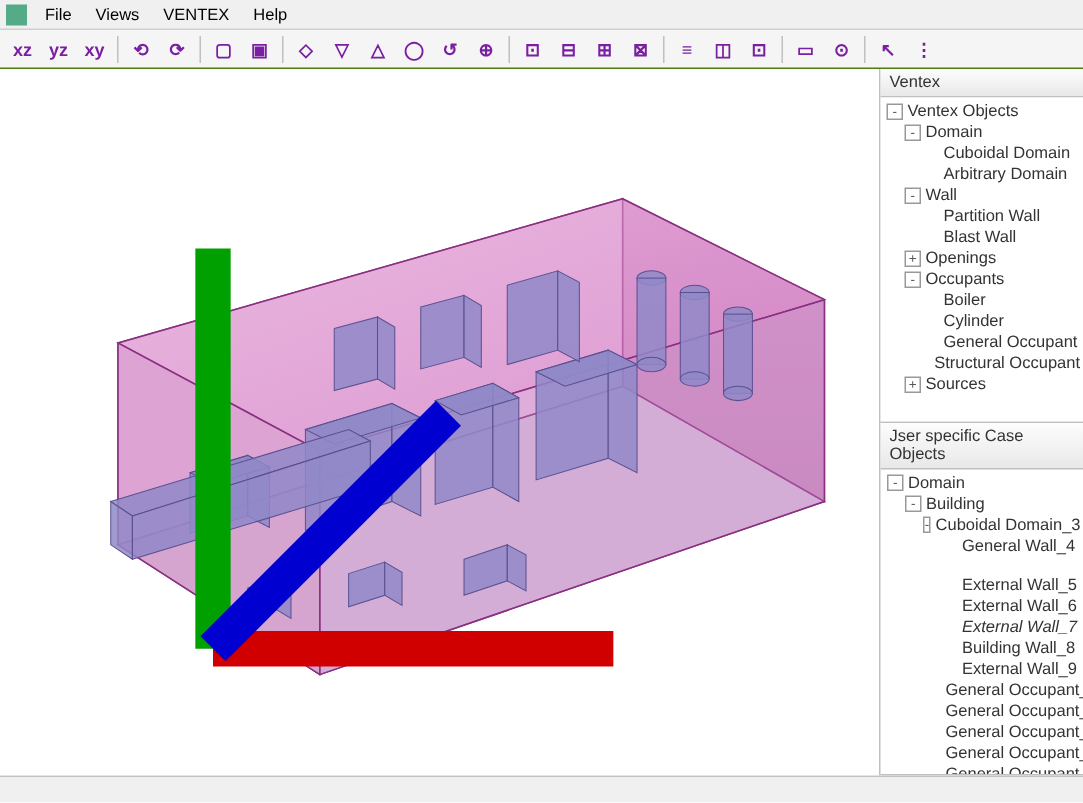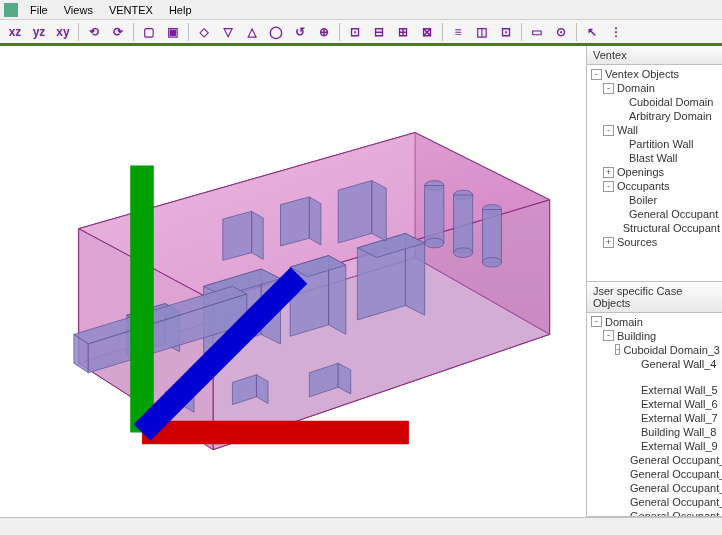--- a/index.html
+++ b/index.html
@@ -1,20 +1,20 @@
 <!DOCTYPE html>
 <html><head>
 <meta charset="utf-8">
 <style>
 * { box-sizing: border-box; margin: 0; padding: 0; font-family: 'Segoe UI', Tahoma, sans-serif; font-size: 11px; }
 body { width: 722px; height: 535px; background: #fff; overflow: hidden; display: flex; flex-direction: column; }
 .menubar { height: 20px; background: #f0f0f0; display: flex; align-items: center; padding: 0 4px; border-bottom: 1px solid #d0d0d0; }
 .menubar .menuitem { padding: 2px 8px; cursor: pointer; }
 .menubar .appicon { width: 14px; height: 14px; background: #5a8; margin-right: 4px; }
-.toolbar { height: 26px; background: #f5f5f5; display: flex; align-items: center; padding: 0 4px; border-bottom: 3px solid #4d7c0f; gap: 2px; }
+.toolbar { height: 26px; background: #f5f5f5; display: flex; align-items: center; padding: 0 4px; border-bottom: 1px solid #4d7c0f; gap: 2px; }
 .toolbar .tbtn { width: 22px; height: 22px; display: flex; align-items: center; justify-content: center; cursor: pointer; border-radius: 2px; color: #7a1fa2; font-size: 12px; font-weight: bold; }
 .toolbar .sep { width: 1px; height: 18px; background: #c0c0c0; margin: 0 2px; }
 .main { flex: 1; display: flex; overflow: hidden; }
 .viewport { flex: 1; background: #fff; position: relative; overflow: hidden; }
 .viewport svg { width: 100%; height: 100%; }
 .right { width: 136px; display: flex; flex-direction: column; border-left: 1px solid #c0c0c0; }
 .panel { flex: 1; display: flex; flex-direction: column; border-bottom: 1px solid #c0c0c0; overflow: hidden; }
 .panel-title { background: linear-gradient(#fdfdfd,#e8e8e8); padding: 3px 6px; font-size: 11px; color: #333; border-bottom: 1px solid #c0c0c0; }
 .panel-body { flex: 1; overflow-y: auto; background: #fff; }
 .tree { padding: 2px 0; }
@@ -191,20 +191,24 @@
             <div class="tree-row" style="padding-left: 16px;">
               <div class="tree-exp">-</div>
               <div class="tree-label">Occupants</div>
             </div>
             <div class="tree-row" style="padding-left: 28px;">
               <div class="tree-exp blank"></div>
               <div class="tree-label">Boiler</div>
             </div>
             <div class="tree-row" style="padding-left: 28px;">
               <div class="tree-exp blank"></div>
+              <div class="tree-label">Cylinder</div>
+            </div>
+            <div class="tree-row" style="padding-left: 28px;">
+              <div class="tree-exp blank"></div>
               <div class="tree-label">General Occupant</div>
             </div>
             <div class="tree-row" style="padding-left: 28px;">
               <div class="tree-exp blank"></div>
               <div class="tree-label">Structural Occupant</div>
             </div>
             <div class="tree-row" style="padding-left: 16px;">
               <div class="tree-exp">+</div>
               <div class="tree-label">Sources</div>
             </div>
@@ -232,21 +236,21 @@
               <div class="tree-label">General Wall_4</div>
             </div>
             <div class="tree-row" style="padding-left: 40px; margin-top: 12px;">
               <div class="tree-exp blank"></div>
               <div class="tree-label">External Wall_5</div>
             </div>
             <div class="tree-row" style="padding-left: 40px;">
               <div class="tree-exp blank"></div>
               <div class="tree-label">External Wall_6</div>
             </div>
-            <div class="tree-row" style="padding-left: 40px;">
+            <div class="tree-row" style="padding-left: 40px; font-style: italic;">
               <div class="tree-exp blank"></div>
               <div class="tree-label">External Wall_7</div>
             </div>
             <div class="tree-row" style="padding-left: 40px;">
               <div class="tree-exp blank"></div>
               <div class="tree-label">Building Wall_8</div>
             </div>
             <div class="tree-row" style="padding-left: 40px;">
               <div class="tree-exp blank"></div>
               <div class="tree-label">External Wall_9</div>

